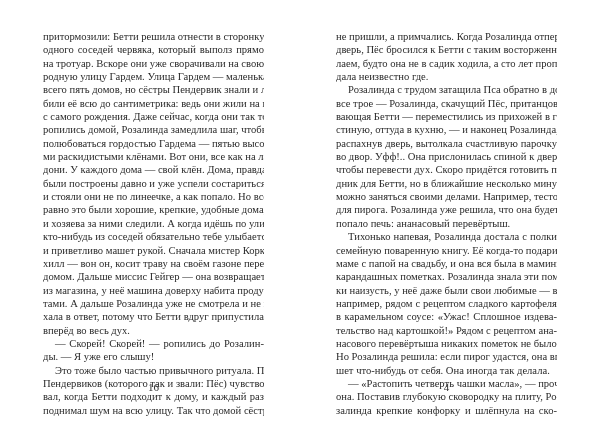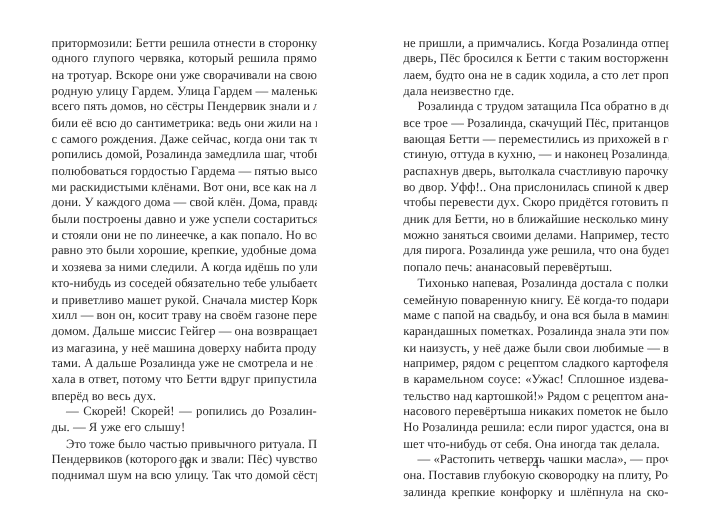--- a/index.html
+++ b/index.html
@@ -62,21 +62,21 @@
     .page.left .page-number { left: 43px; }
     .page.right .page-number { left: 36px; }
   </style>
 </head>
 <body>
 
 <div class="spread">
   <div class="page left">
     <div class="text-block" id="left-text">
         <span class="line">притормозили: Бетти решила отнести в сторонку</span>
-        <span class="line">одного глупого червяка, который решила прямо</span>
+        <span class="line">одного соседей червяка, который выполз прямо</span>
         <span class="line">на тротуар. Вскоре они уже сворачивали на свою</span>
         <span class="line">родную улицу Гардем. Улица Гардем — маленькая,</span>
         <span class="line">всего пять домов, но сёстры Пендервик знали и лю-</span>
         <span class="line">били её всю до сантиметрика: ведь они жили на ней</span>
         <span class="line">с самого рождения. Даже сейчас, когда они так то-</span>
         <span class="line">ропились домой, Розалинда замедлила шаг, чтобы</span>
         <span class="line">полюбоваться гордостью Гардема — пятью высоки-</span>
         <span class="line">ми раскидистыми клёнами. Вот они, все как на ла-</span>
         <span class="line">дони. У каждого дома — свой клён. Дома, правда,</span>
         <span class="line">были построены давно и уже успели состариться,</span>
@@ -88,20 +88,21 @@
         <span class="line">хилл — вон он, косит траву на своём газоне перед</span>
         <span class="line">домом. Дальше миссис Гейгер — она возвращается</span>
         <span class="line">из магазина, у неё машина доверху набита продук-</span>
         <span class="line">тами. А дальше Розалинда уже не смотрела и не ма-</span>
         <span class="line">хала в ответ, потому что Бетти вдруг припустила</span>
         <span class="line last">вперёд во весь дух.</span>
         <span class="line indent">— Скорей! Скорей! — ропились до Розалин-</span>
         <span class="line last">ды. — Я уже его слышу!</span>
         <span class="line indent">Это тоже было частью привычного ритуала. Пёс</span>
         <span class="line">Пендервиков (которого так и звали: Пёс) чувство-</span>
+        <span class="line">вал, когда Бетти подходит к дому, и каждый раз</span>
         <span class="line">поднимал шум на всю улицу. Так что домой сёстры</span>
       </div>
     <div class="page-number">16</div>
   </div>
   <div class="page right">
     <div class="text-block" id="right-text">
         <span class="line">не пришли, а примчались. Когда Розалинда отперла</span>
         <span class="line">дверь, Пёс бросился к Бетти с таким восторженным</span>
         <span class="line">лаем, будто она не в садик ходила, а сто лет пропа-</span>
         <span class="line last">дала неизвестно где.</span>

